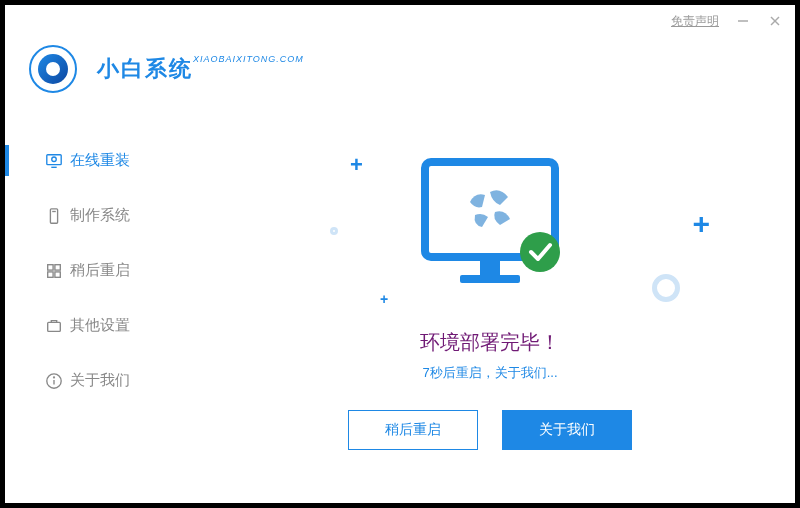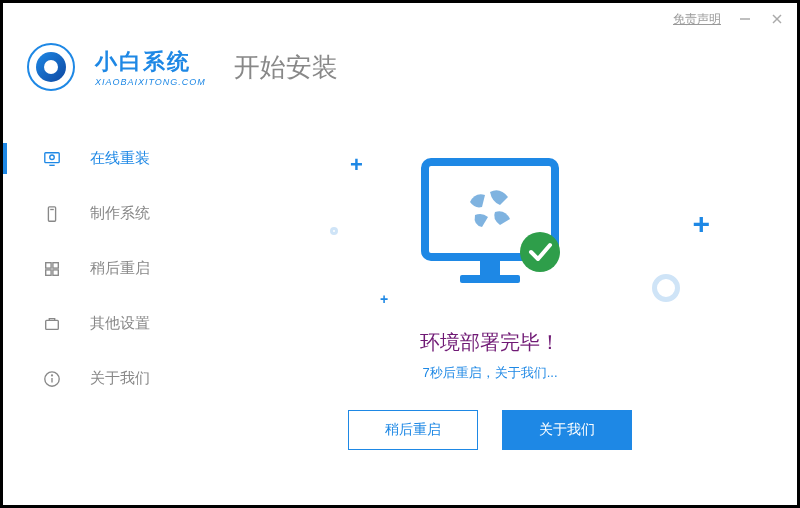--- a/index.html
+++ b/index.html
@@ -1,32 +1,32 @@
 <!DOCTYPE html>
 <html><head>
 <meta charset="utf-8">
 <style>
 * { margin: 0; padding: 0; box-sizing: border-box; }
 body { font-family: "Microsoft YaHei", sans-serif; background: #f0f0f0; display: flex; justify-content: center; align-items: center; height: 100vh; }
-.window { width: 800px; height: 508px; background: #fff; border: 3px solid #000000; position: relative; display: flex; flex-direction: column; justify-content: flex-end; }
+.window { width: 800px; height: 508px; background: #fff; border: 5px solid #000000; position: relative; display: flex; flex-direction: column; justify-content: flex-end; }
 .titlebar { height: 32px; display: flex; justify-content: flex-end; align-items: center; padding: 0 12px; gap: 16px; }
 .disclaimer { color: #999; font-size: 12px; text-decoration: underline; cursor: pointer; }
 .window-btn { width: 16px; height: 16px; display: flex; align-items: center; justify-content: center; cursor: pointer; color: #aaa; }
 .window-btn svg { width: 14px; height: 14px; }
 .header { display: flex; align-items: center; padding: 8px 24px 20px 24px; gap: 20px; }
 .logo { width: 48px; height: 48px; border-radius: 50%; border: 2px solid #1e88e5; display: flex; align-items: center; justify-content: center; position: relative; }
 .logo-inner { width: 30px; height: 30px; background: linear-gradient(135deg, #1e88e5, #0d47a1); border-radius: 50%; position: relative; }
 .logo-inner::after { content: ''; position: absolute; width: 14px; height: 14px; background: #fff; border-radius: 50%; top: 8px; left: 8px; }
-.brand { display: flex; flex-direction: column; }
+.brand { display: flex; flex-direction: row; }
 .brand-name { font-size: 22px; color: #1e88e5; font-weight: bold; letter-spacing: 2px; }
 .brand-sub { font-size: 9px; color: #1e88e5; letter-spacing: 1px; font-style: italic; }
 .page-title { font-size: 26px; color: #888; font-weight: 300; margin-left: 8px; }
 .body { flex: 1; display: flex; }
 .sidebar { width: 180px; padding-top: 20px; }
-.side-item { display: flex; align-items: center; padding: 18px 0 18px 40px; gap: 29px; cursor: pointer; position: relative; }
+.side-item { display: flex; align-items: center; padding: 18px 0 18px 40px; gap: 7px; cursor: pointer; position: relative; }
 .side-item.active { color: #1e88e5; }
 .side-item.active::before { content: ''; position: absolute; left: 0; top: 12px; bottom: 12px; width: 4px; background: #1e88e5; }
 .side-item:not(.active) { color: #888; }
 .side-icon { width: 18px; height: 18px; display: flex; align-items: center; justify-content: center; }
 .side-label { font-size: 15px; }
 .main { flex: 1; display: flex; flex-direction: column; align-items: center; justify-content: center; position: relative; padding-bottom: 30px; }
 .illustration { position: relative; width: 260px; height: 180px; margin-bottom: 12px; }
 .monitor { position: absolute; left: 50%; top: 20px; transform: translateX(-50%); }
 .plus { position: absolute; color: #1e88e5; font-weight: bold; }
 .circle { position: absolute; border: 5px solid #cfe4f7; border-radius: 50%; }
@@ -57,21 +57,20 @@
   </div>
 
   <div class="header">
     <div class="logo">
         <div class="logo-inner"></div>
       </div>
     <div class="brand">
       <span class="brand-name">小白系统</span>
       <span class="brand-sub">XIAOBAIXITONG.COM</span>
     </div>
-    <span class="page-title">开始安装</span>
   </div>
 
   <div class="body">
     <div class="sidebar">
       <div class="side-item active">
         <span class="side-icon">
           <svg viewBox="0 0 20 20" fill="none" stroke="currentColor" stroke-width="1.5">
               <rect x="2" y="3" width="16" height="11" rx="1"></rect>
               <line x1="7" y1="17" x2="13" y2="17"></line>
               <circle cx="10" cy="8" r="2.5"></circle>

